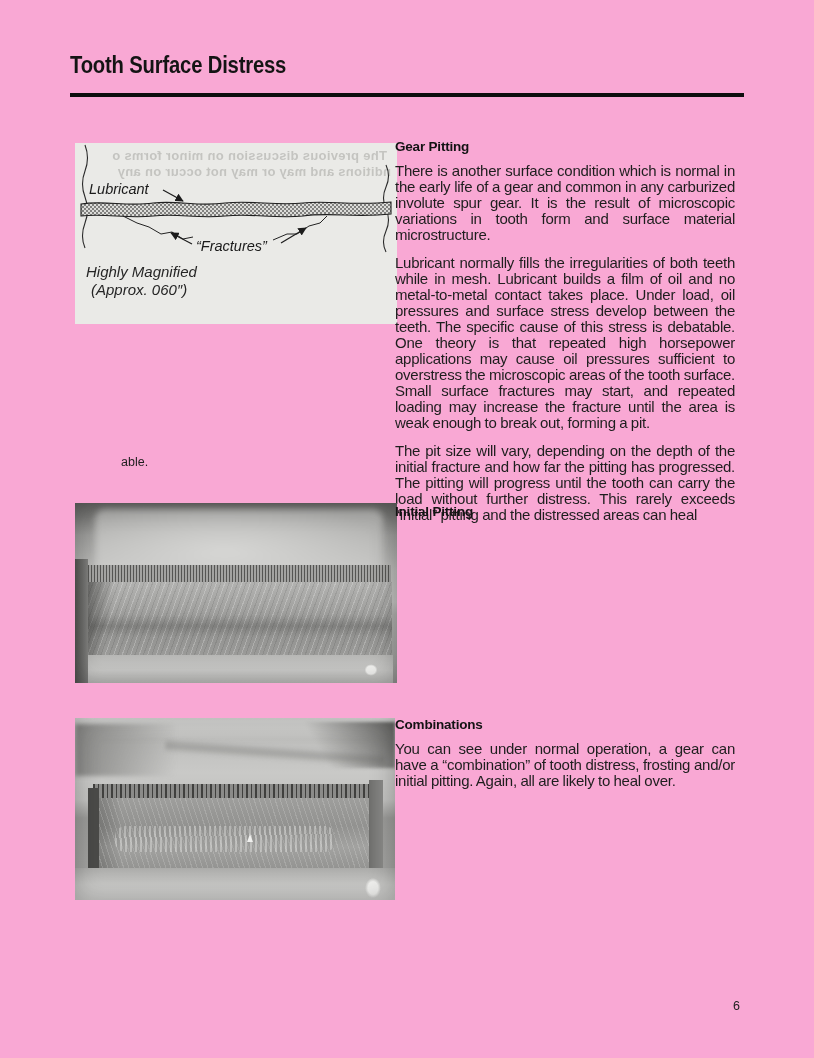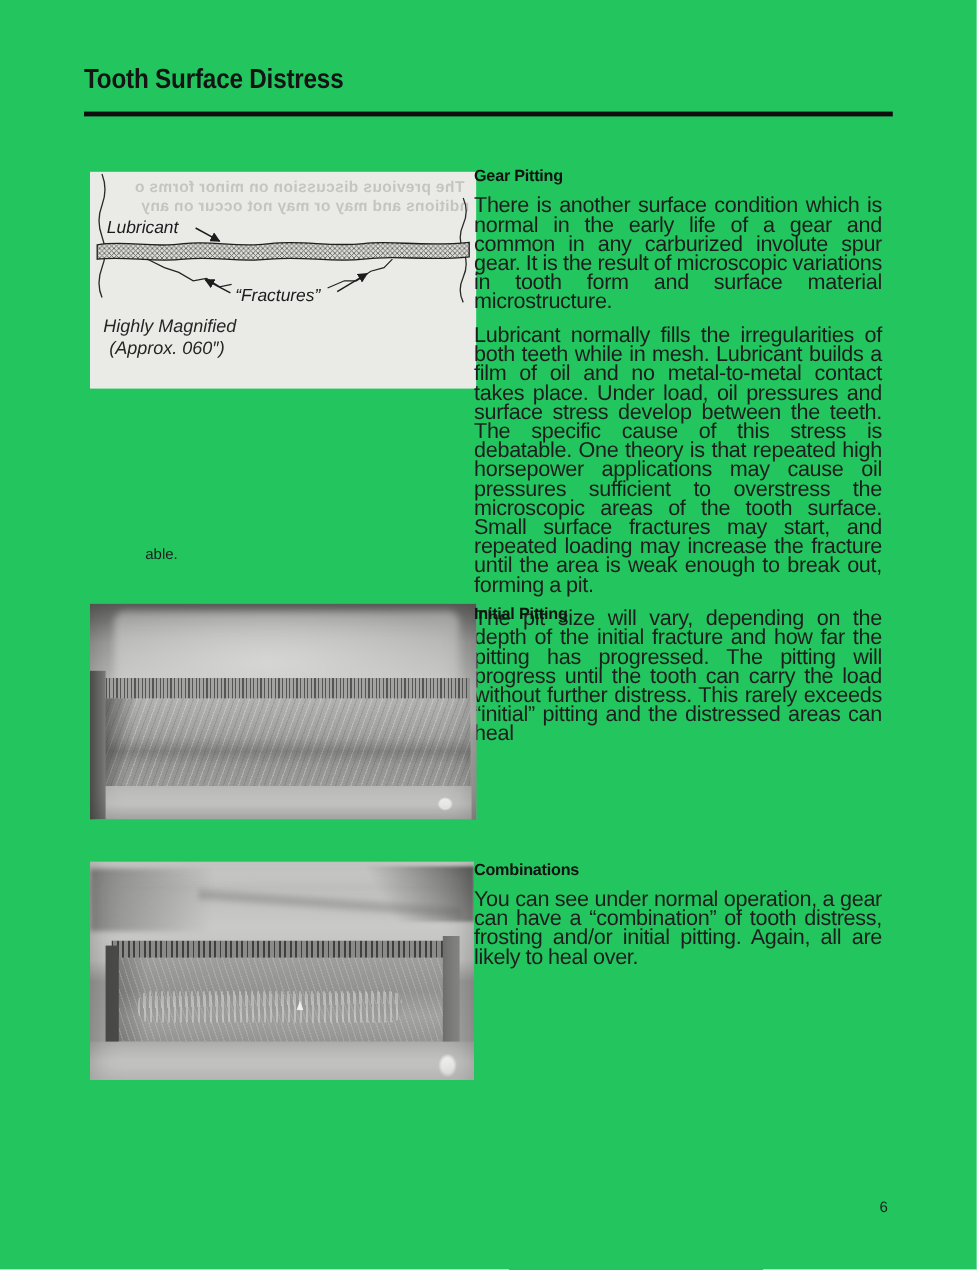--- a/index.html
+++ b/index.html
@@ -1,18 +1,18 @@
 <!DOCTYPE html>
 <html><head>
 <meta charset="utf-8">
 <style>
   html,body { margin:0; padding:0; background:#ffffff; }
   .page {
     position:relative; width:814px; height:1058px; margin:0 auto;
-    background:#22c55e; overflow:hidden;
+    background:#f9a8d4; overflow:hidden;
     font-family:"Liberation Sans", sans-serif; color:#1d1d1d;
   }
   
   .title {
     position:absolute; left:70px; top:52px; margin:0;
     font-size:23px; font-weight:bold; color:#141414;
     letter-spacing:-0.2px; transform:scaleX(.88); transform-origin:left center;
     white-space:nowrap;
   }
   .title-rule {
@@ -20,21 +20,21 @@
     background:#0e0e0e;
   }
   
   .textcol { position:absolute; width:340px; left:395px; }
   .sec1 { top:139px; } .sec2 { top:504px; } .sec3 { top:717px; }
   .textcol h2 {
     margin:0 0 8px 0; font-size:13.5px; font-weight:bold; color:#131313;
     letter-spacing:-0.2px; line-height:16px;
   }
   .textcol p {
-    margin:0 0 12px 0; font-size:18px; line-height:16px;
+    margin:0 0 12px 0; font-size:15px; line-height:16px;
     letter-spacing:-0.25px; word-spacing:-0.4px;
     text-align:justify; color:#1e1e1e;
   }
   .over-word {
     position:absolute; left:121px; top:454px;
     font-size:12.5px; line-height:16px; color:#1e1e1e;
   }
   .page-number {
     position:absolute; left:733px; top:999px;
     font-size:12.5px; color:#222;

